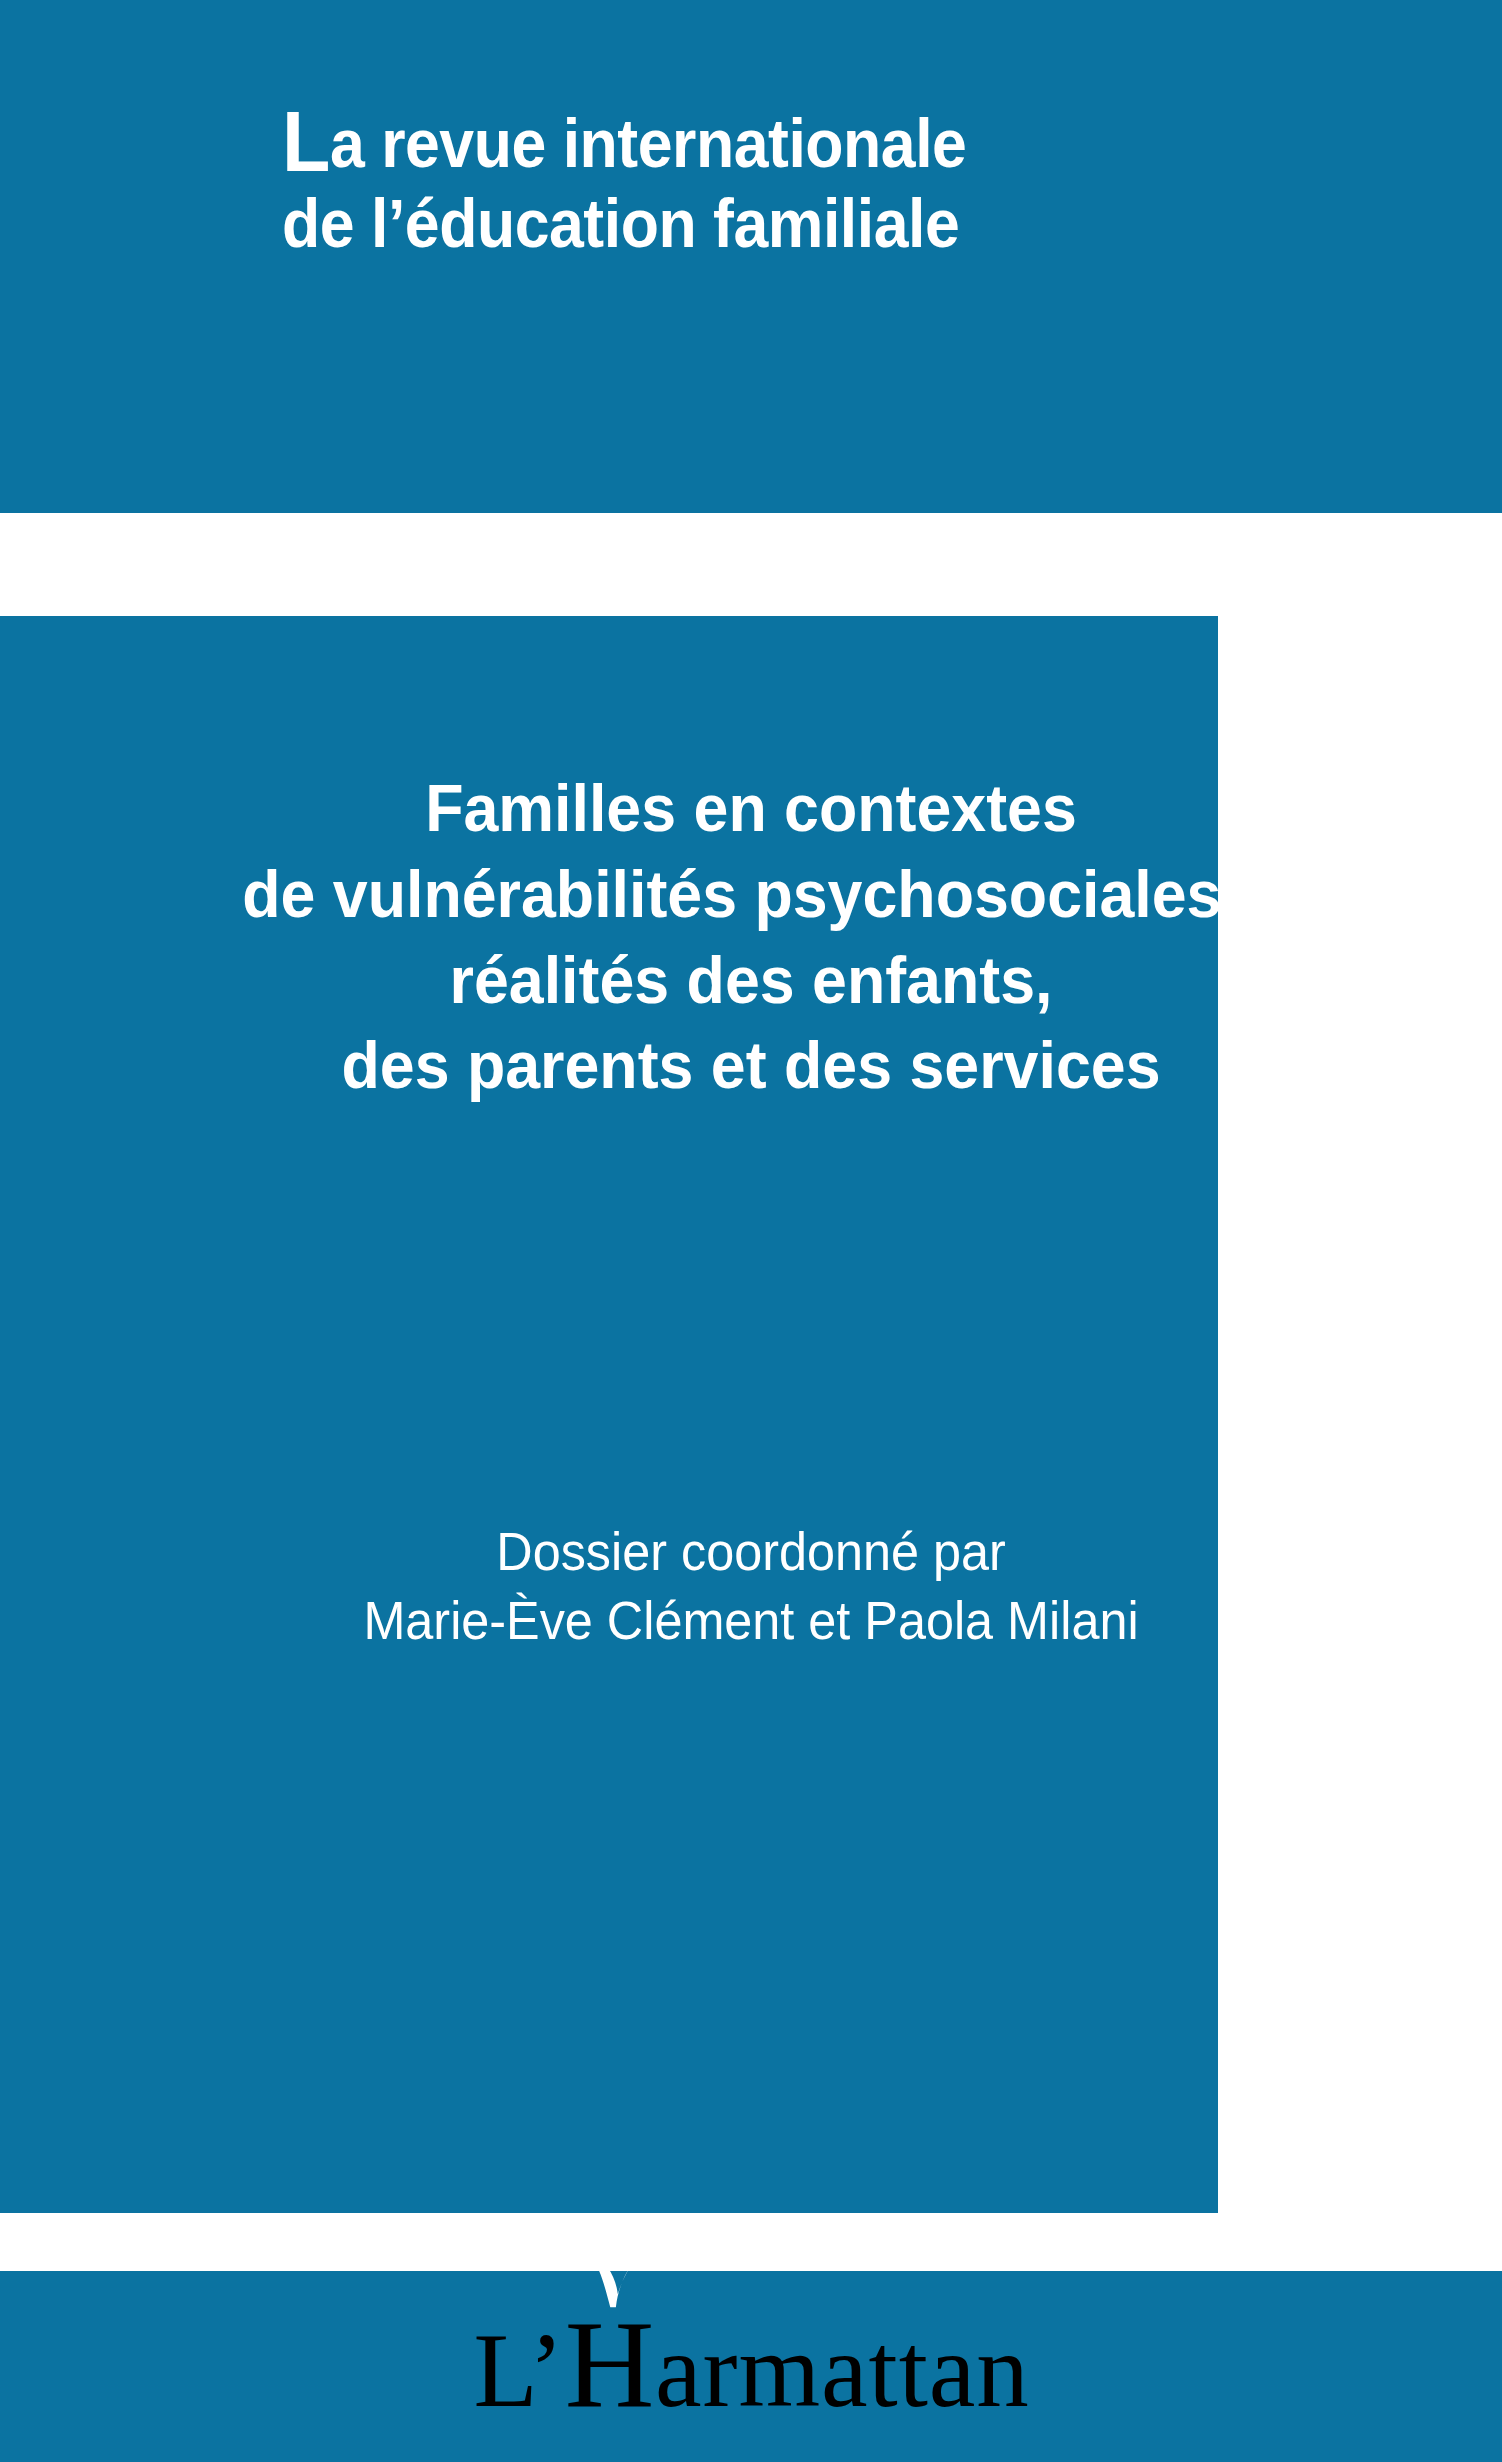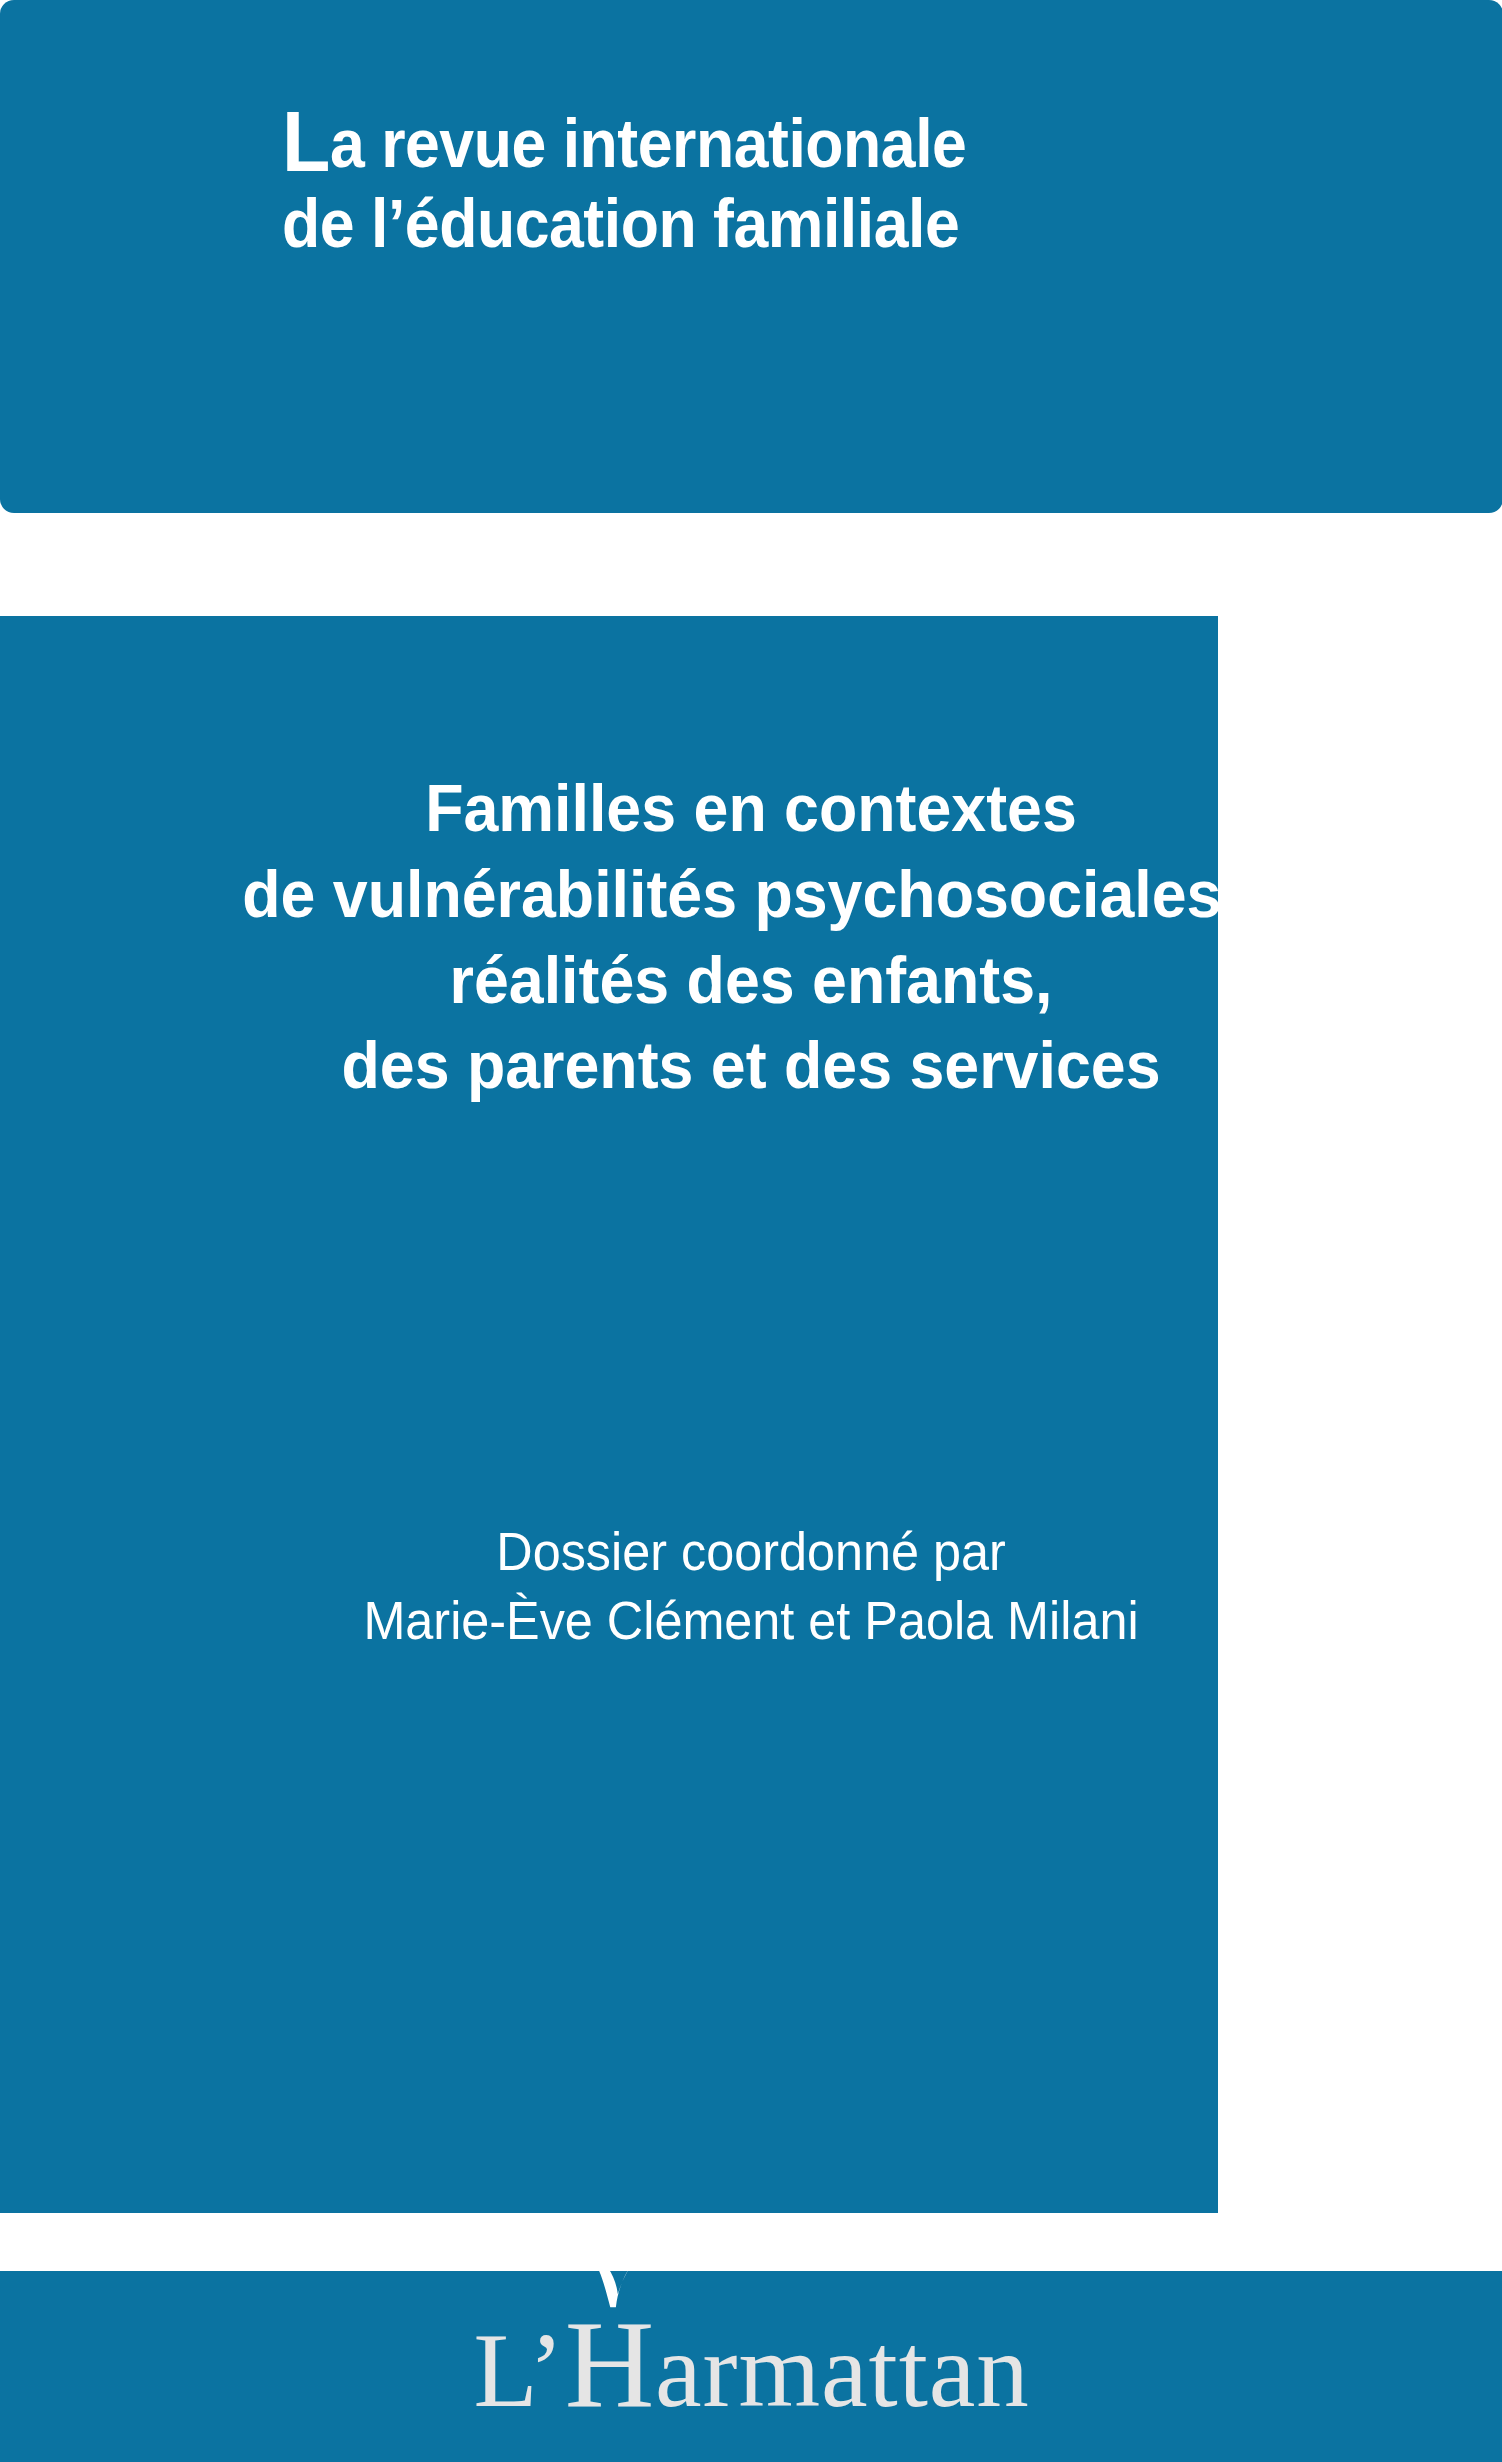--- a/index.html
+++ b/index.html
@@ -23,21 +23,20 @@
   }
 
   
   .band-top {
     position: absolute;
     left: 0;
     top: 0;
     width: 1503px;
     height: 513px;
     background: #0b73a1;
-    border-radius: 14px;
   }
 
   .journal-title {
     position: absolute;
     left: 282px;
     top: 103px;
     width: 939px;
     color: #ffffff;
     font-weight: bold;
     font-size: 68px;
@@ -124,21 +123,21 @@
     height: 192px;
     background: #0b73a1;
   }
 
   .publisher-logo {
     position: absolute;
     left: 0;
     top: 32px;
     width: 1503px;
     text-align: center;
-    color: #e5e5e5;
+    color: #000000;
     font-family: "Liberation Serif", serif;
     font-size: 105px;
     line-height: 1;
     letter-spacing: 0.9px;
     white-space: nowrap;
   }
   .publisher-logo .lh-l { font-size: 105px; }
   .publisher-logo .lh-apos { font-size: 105px; }
   .publisher-logo .lh-h {
     position: relative;

